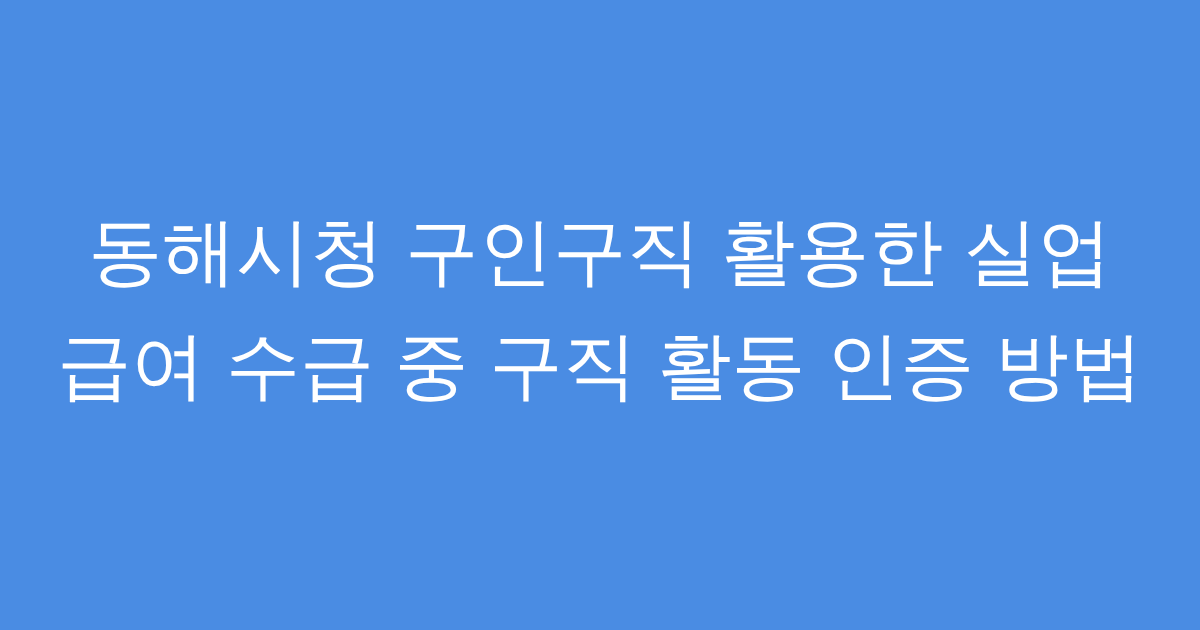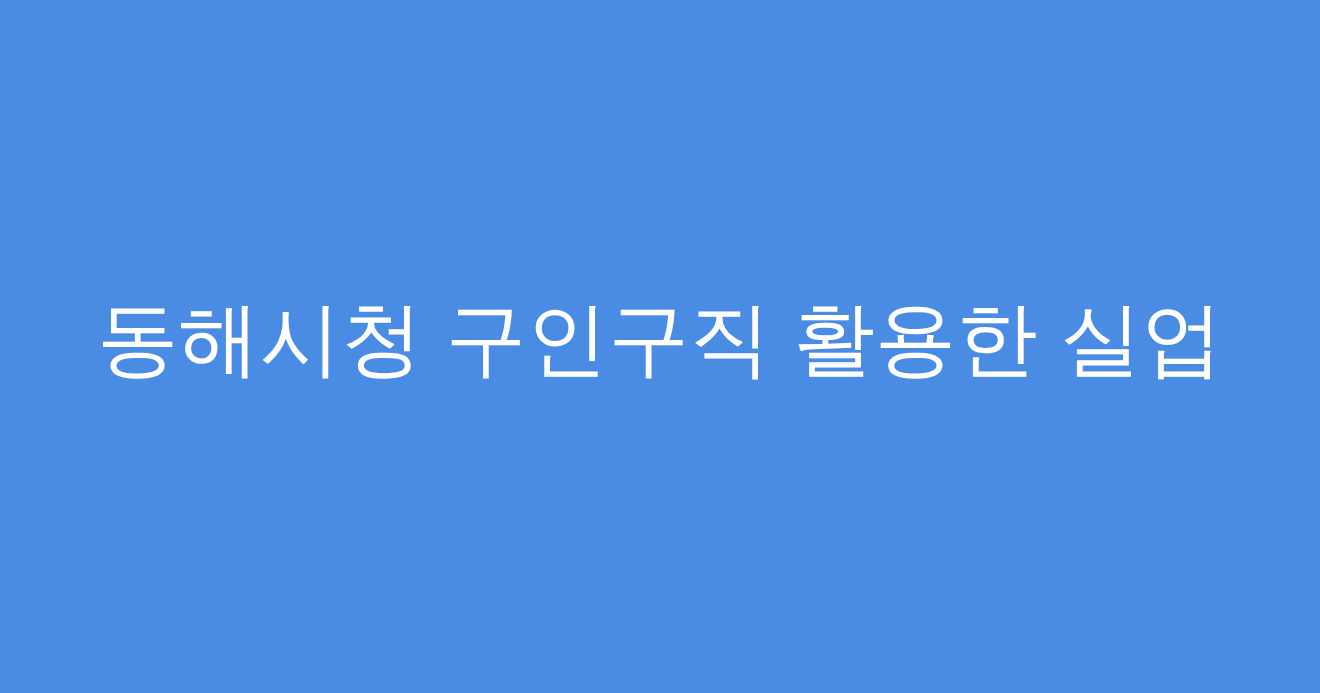--- a/index.html
+++ b/index.html
@@ -48,14 +48,15 @@
     white-space: nowrap;
     word-break: keep-all;
   }
 </style>
 </head>
 <body>
 
 <div class="card" style="background: rgb(74, 140, 227);">
   <div class="title-block">
     <span class="title-line" style="color: rgb(255, 255, 255);">동해시청 구인구직 활용한 실업</span>
+    <span class="title-line" style="color: rgb(255, 255, 255);">급여 수급 중 구직 활동 인증 방법</span>
   </div>
 </div>
 
 </body></html>

